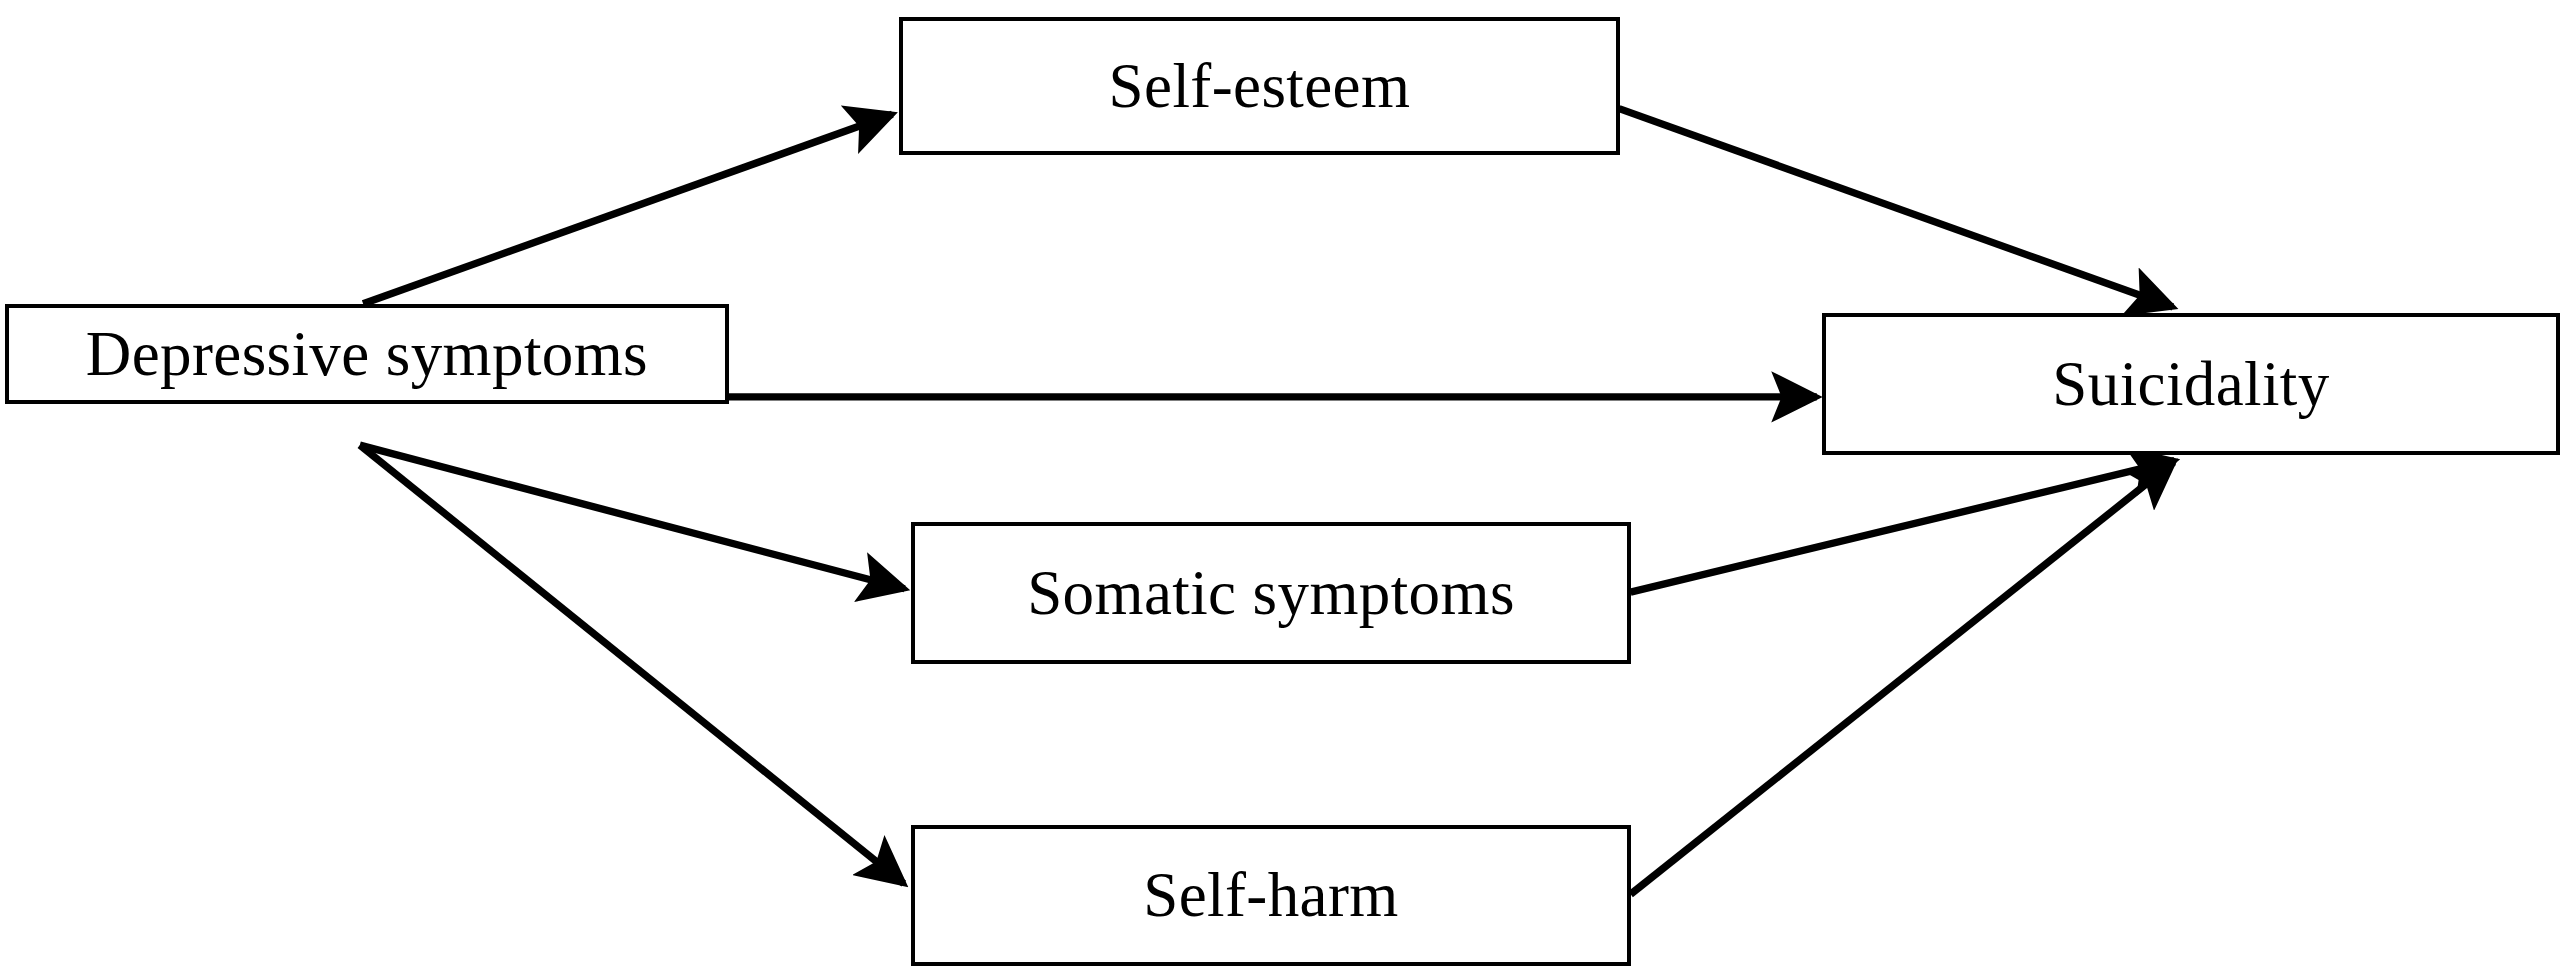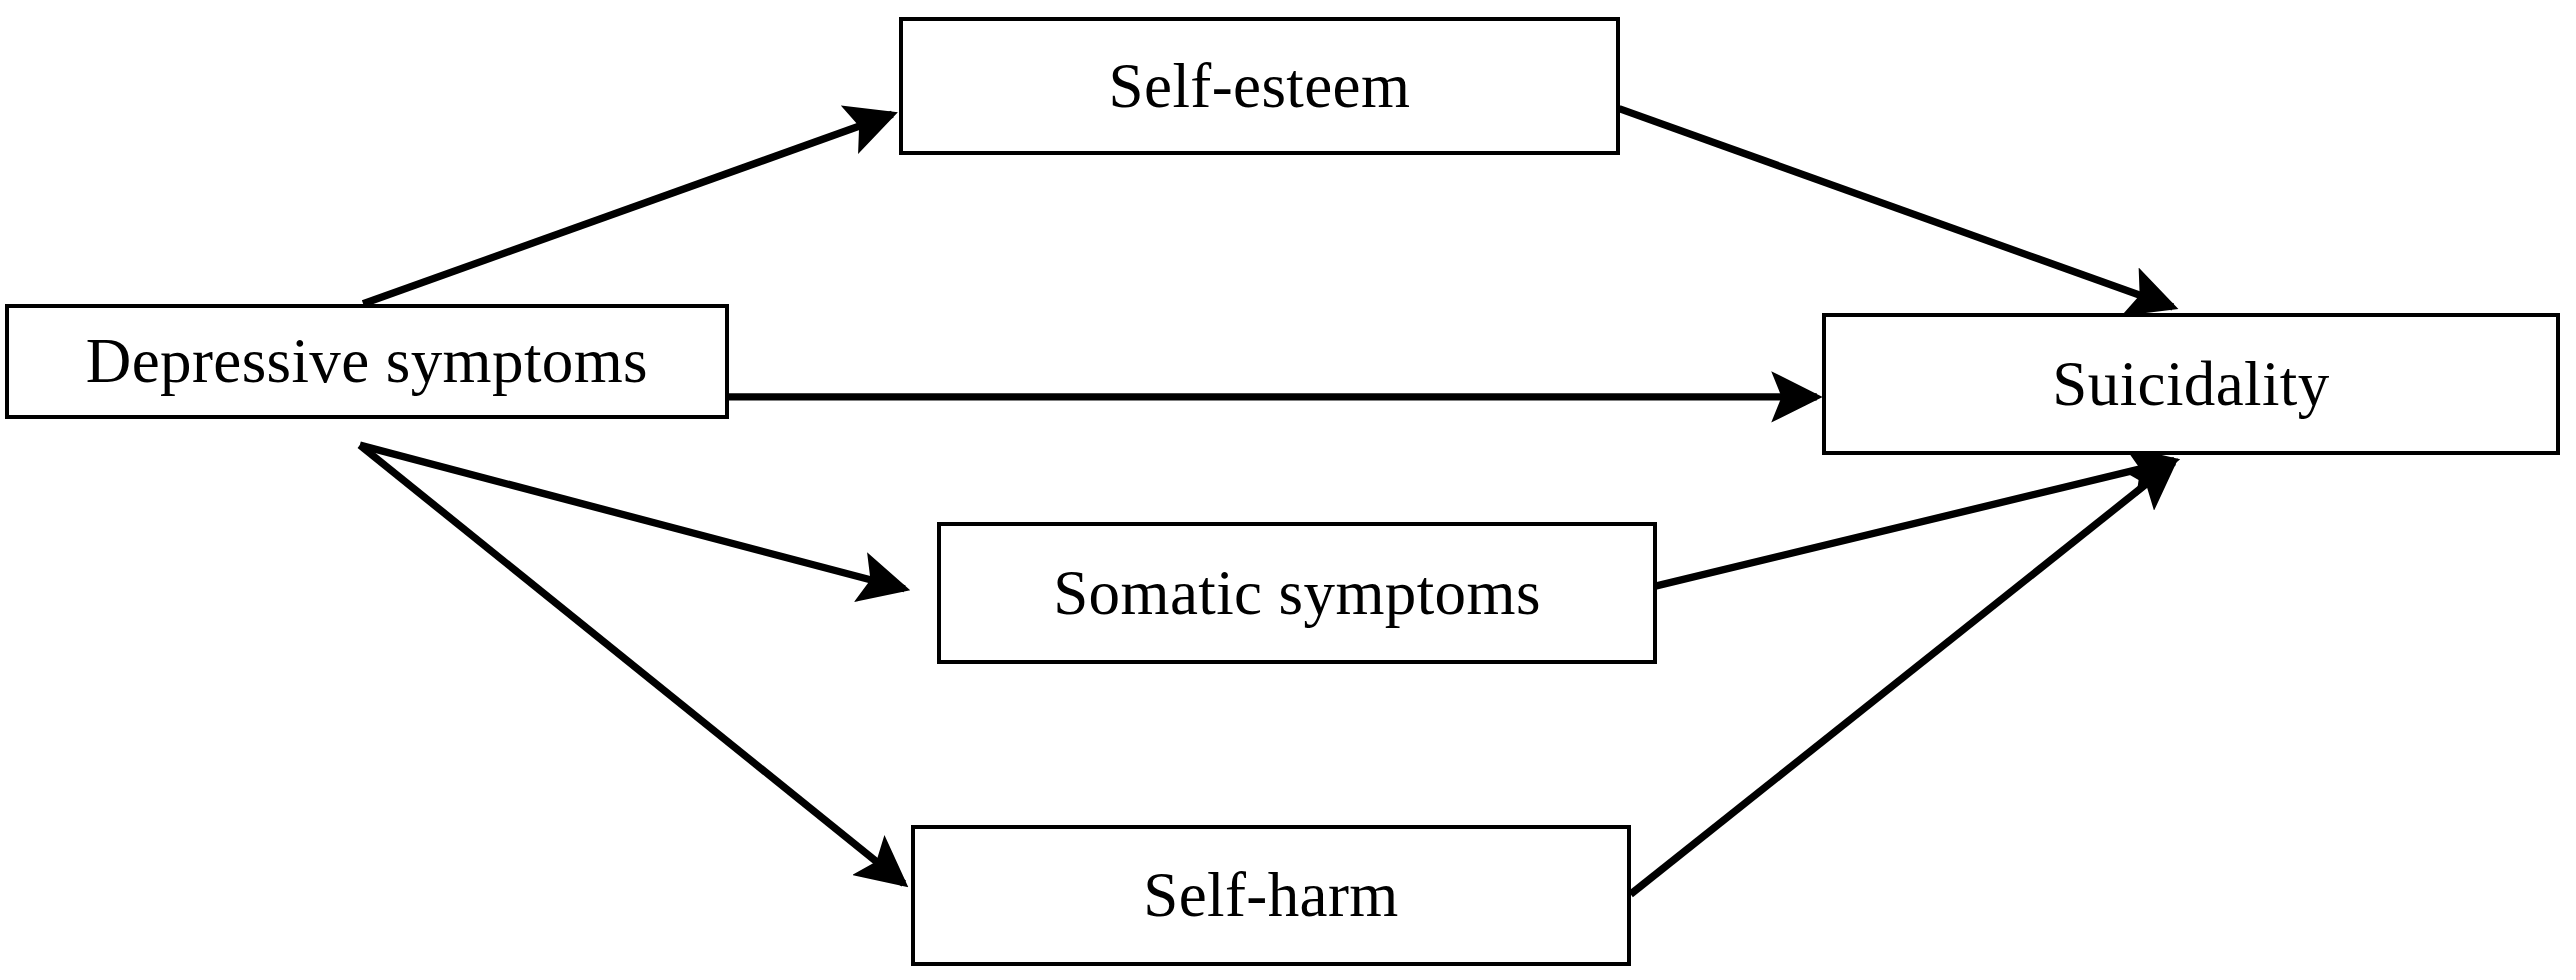--- a/index.html
+++ b/index.html
@@ -38,23 +38,23 @@
   }
   .node-label {
     font-family: "Liberation Serif", "DejaVu Serif", serif;
     color: #000000;
     font-weight: 400;
     line-height: 1;
     white-space: nowrap;
     letter-spacing: 0.4px;
   }
   
-  #node-depressive-symptoms { left: 4.9px;    top: 304px;  width: 724px; height: 115px; }
+  #node-depressive-symptoms { left: 4.9px;    top: 304px;  width: 724px; height: 100px; }
   #node-self-esteem         { left: 899px; top: 17px;   width: 721px; height: 138px; }
-  #node-somatic-symptoms    { left: 937px; top: 522px;  width: 720px; height: 142px; }
+  #node-somatic-symptoms    { left: 911px; top: 522px;  width: 720px; height: 142px; }
   #node-self-harm           { left: 911px; top: 825px; width: 720px; height: 141px; }
   #node-suicidality         { left: 1822px; top: 313px;  width: 738px; height: 142px; }
 
   #node-depressive-symptoms .node-label { font-size: 63px; }
   #node-self-esteem         .node-label { font-size: 63px; }
   #node-somatic-symptoms    .node-label { font-size: 63px; }
   #node-self-harm           .node-label { font-size: 63px; }
   #node-suicidality         .node-label { font-size: 63px; }
 </style>
 </head>

